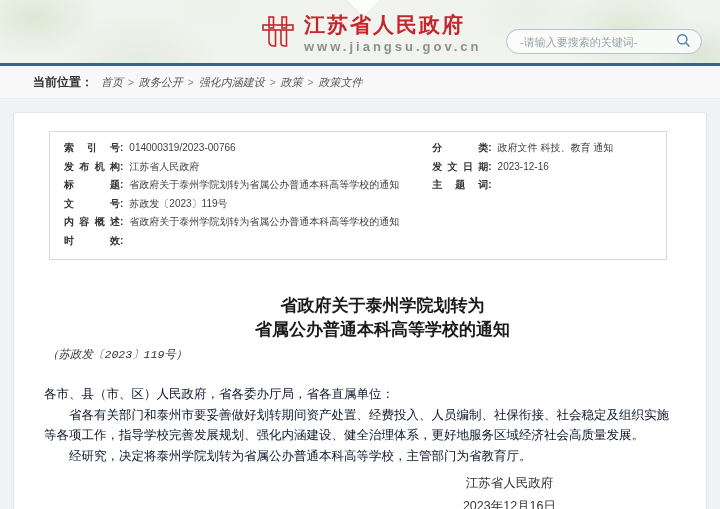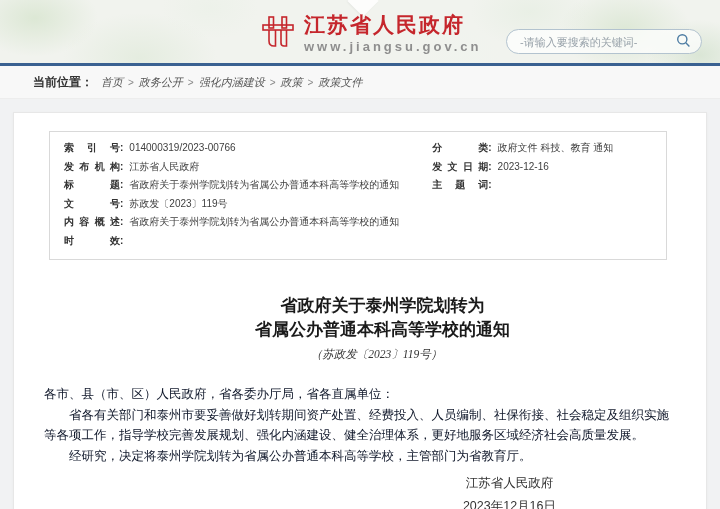--- a/index.html
+++ b/index.html
@@ -83,22 +83,22 @@
   }
   .meta-colon { font-weight:bold; margin:0 6px 0 0; }
   .meta-value { color:#404040; white-space:nowrap; }
 
   .doc-title {
     margin-top:34px; text-align:center;
     font-family:"Liberation Serif","DejaVu Serif",serif;
     font-weight:bold; font-size:17px; line-height:24px; color:#1a1a1a;padding-left:45px;
   }
   .doc-number {
-    text-align:center; margin-top:5px;
-    font-family:Liberation Serif, serif;
+    margin-top:5px;
+    font-family:Liberation Mono, monospace;
     font-style:italic; font-size:11.5px; color:#333;margin-left:33px;
   }
 
   .doc-body { margin:22px 30px 0 30px; font-size:12.5px; line-height:20.5px; color:#0f172a; }
   .doc-body p.indent { text-indent:2em; }
 
   .sign-block {
     width:fit-content; margin:6px 150px 0 auto;
     text-align:center; font-size:12.5px; line-height:23px; color:#333;
   }

